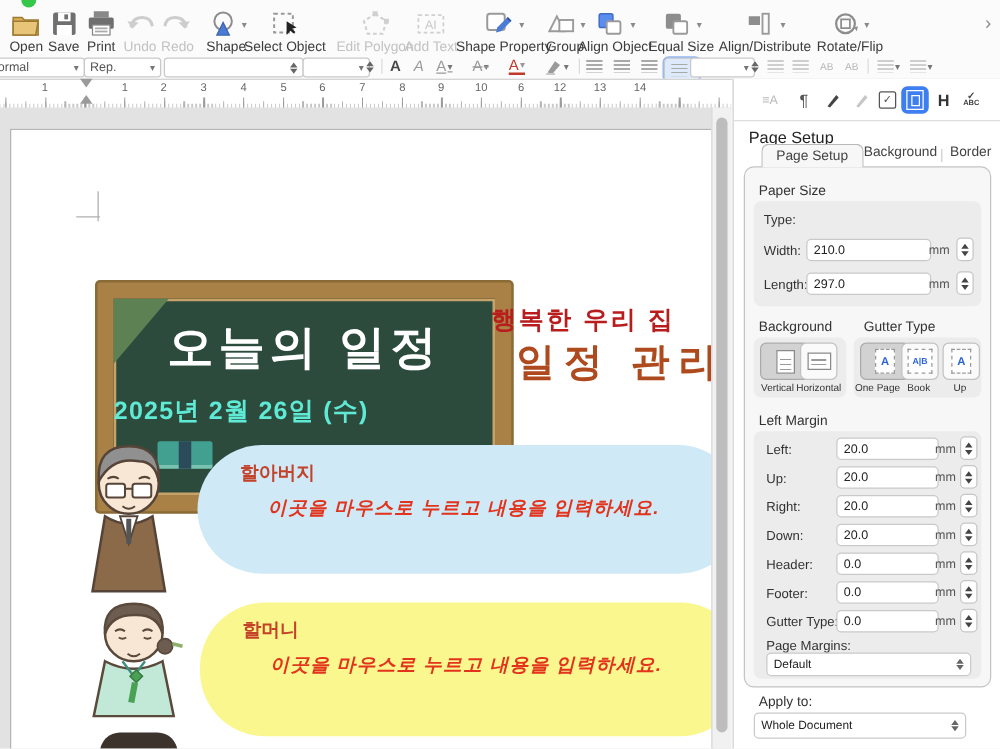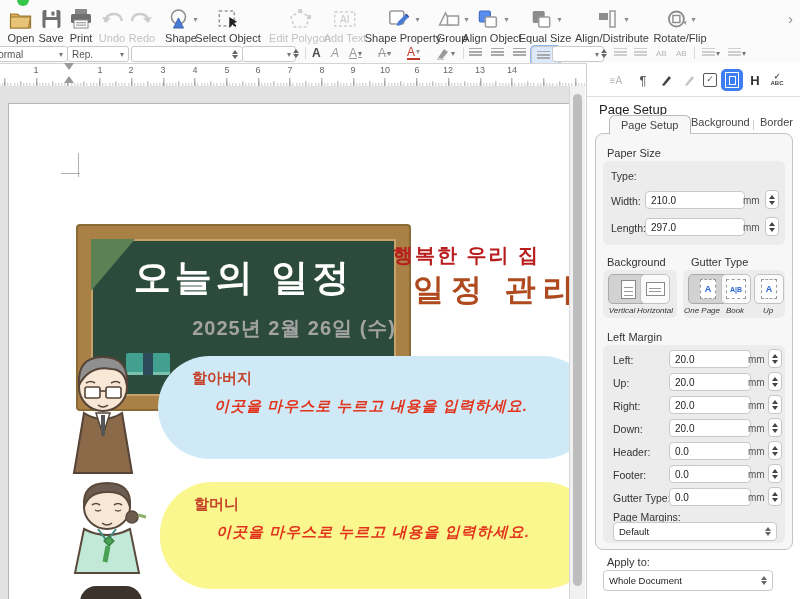--- a/index.html
+++ b/index.html
@@ -47,21 +47,21 @@
   .mark-b{left:64px;top:76px;width:0;height:0;border-left:5px solid transparent;border-right:5px solid transparent;border-bottom:7px solid #9a9a9a;}
   
   .docarea{left:0;top:86px;width:585px;height:513px;background:#e2e2e2;overflow:hidden;}
   .page{position:absolute;left:8px;top:17px;width:561px;height:496px;background:#fff;border:1px solid #b5b5b5;overflow:hidden;}
   .cropv{position:absolute;left:69px;top:49px;width:1px;height:24px;background:#b0b0b0;}
   .croph{position:absolute;left:52px;top:69px;width:19px;height:1px;background:#b0b0b0;}
   .board{position:absolute;left:69px;top:82px;width:305px;height:157px;background:#2d4b3c;
          border:13px solid #a98046;box-shadow:0 0 0 2px #c7a369 inset,0 0 0 2px #8a6a35;border-radius:2px;margin-top:40px;}
   .board .tri{position:absolute;left:0;top:0;width:0;height:0;border-top:52px solid #5e8153;border-right:44px solid transparent;}
   .board .t1{position:absolute;left:0;right:0;top:14px;text-align:center;color:#fff;font-size:37px;font-weight:bold;letter-spacing:4px;}
-  .board .t2{position:absolute;left:0;right:0;top:76px;text-align:right;color:#a3a3a3;font-size:20px;font-weight:bold;letter-spacing:1px;}
+  .board .t2{position:absolute;left:0;right:0;top:76px;text-align:left;color:#5eead4;font-size:20px;font-weight:bold;letter-spacing:1px;}
   .eraser{position:absolute;left:35px;top:114px;width:44px;height:22px;background:#41a090;border-radius:2px;box-shadow:0 -3px 0 #79c2ae inset;}
   .eraser i{position:absolute;left:17px;top:0;width:10px;height:22px;background:#2b4a5a;display:block;}
   .chalk{position:absolute;left:95px;top:134px;width:36px;height:7px;background:#fff;border-radius:3px;}
   .h1{position:absolute;left:384px;top:138px;font-size:20px;font-weight:bold;color:#b91c1c;letter-spacing:2px;white-space:nowrap;}
   .h2{position:absolute;left:404px;top:165px;font-size:31px;font-weight:bold;color:#ae4a1d;letter-spacing:7px;white-space:nowrap;}
   .bubble{position:absolute;left:149px;width:436px;border-radius:52px;}
   .bub-name{position:absolute;left:34px;top:13px;font-size:15px;font-weight:bold;color:#c44229;}
   .bub-hint{position:absolute;left:56px;top:41px;font-size:15px;font-style:italic;font-weight:bold;color:#e2331c;letter-spacing:1px;white-space:nowrap;}
   .hair3{position:absolute;left:71px;top:482px;width:62px;height:16px;background:#3b332c;border-radius:31px 31px 0 0;}
   .vscroll{position:absolute;left:569px;top:0;width:16px;height:513px;background:#f1f1f1;border-left:1px solid #d7d7d7;}
@@ -80,21 +80,21 @@
   .gbox{position:absolute;background:#ececec;border-radius:6px;}
   .field{position:absolute;height:16px;background:#fff;border:1px solid #c9c9c9;border-radius:4px;font-size:10px;color:#222;
          display:flex;align-items:center;padding:0 5px;}
   .sel{position:absolute;height:17px;background:#fff;border:1px solid #c9c9c9;border-radius:4px;font-size:9.5px;color:#222;
        display:flex;align-items:center;justify-content:space-between;padding:0 5px;overflow:hidden;white-space:nowrap;}
   .unit{position:absolute;font-size:10px;color:#555;}
   .flab{position:absolute;font-size:10.5px;color:#333;}
   .obtn{position:absolute;width:28px;height:28px;border:1px solid #c2c2c2;border-radius:5px;background:#fafafa;
         display:flex;align-items:center;justify-content:center;}
   .obtn.sel{background:#d2d2d2;border-color:#aaa;}
-  .olab{position:absolute;font-size:8px;color:#333;transform:translateX(-50%);white-space:nowrap;font-style:italic;}
+  .olab{position:absolute;font-size:8px;color:#333;transform:translateX(-50%);white-space:nowrap;}
   .pport{width:13px;height:17px;background:#fff;border:1px solid #8a8a8a;
          background-image:repeating-linear-gradient(to bottom,transparent 0 3px,#9a9a9a 3px 4px);background-size:9px 100%;background-position:2px 3px;background-repeat:no-repeat;}
   .pland{width:17px;height:12px;background:#fff;border:1px solid #8a8a8a;
          background-image:repeating-linear-gradient(to bottom,transparent 0 2.5px,#9a9a9a 2.5px 3.5px);background-size:12px 7px;background-position:2px 2px;background-repeat:no-repeat;}
   .gA{width:14px;height:18px;border:1px dashed #9a9a9a;background:#fff;color:#2b64d9;font-size:9px;font-weight:bold;
       display:flex;align-items:center;justify-content:center;}
   .ckbx{width:12px;height:12px;border:1.5px solid #555;border-radius:2px;font-size:9px;line-height:11px;text-align:center;color:#555;}
   .pagico{width:12px;height:14px;border:1.5px solid #fff;display:flex;align-items:center;justify-content:center;}
   .pagico i{display:block;width:5px;height:7px;border:1.2px solid #fff;}
   .abcck{display:flex;flex-direction:column;align-items:center;line-height:6px;font-size:6px;color:#444;font-weight:bold;}

